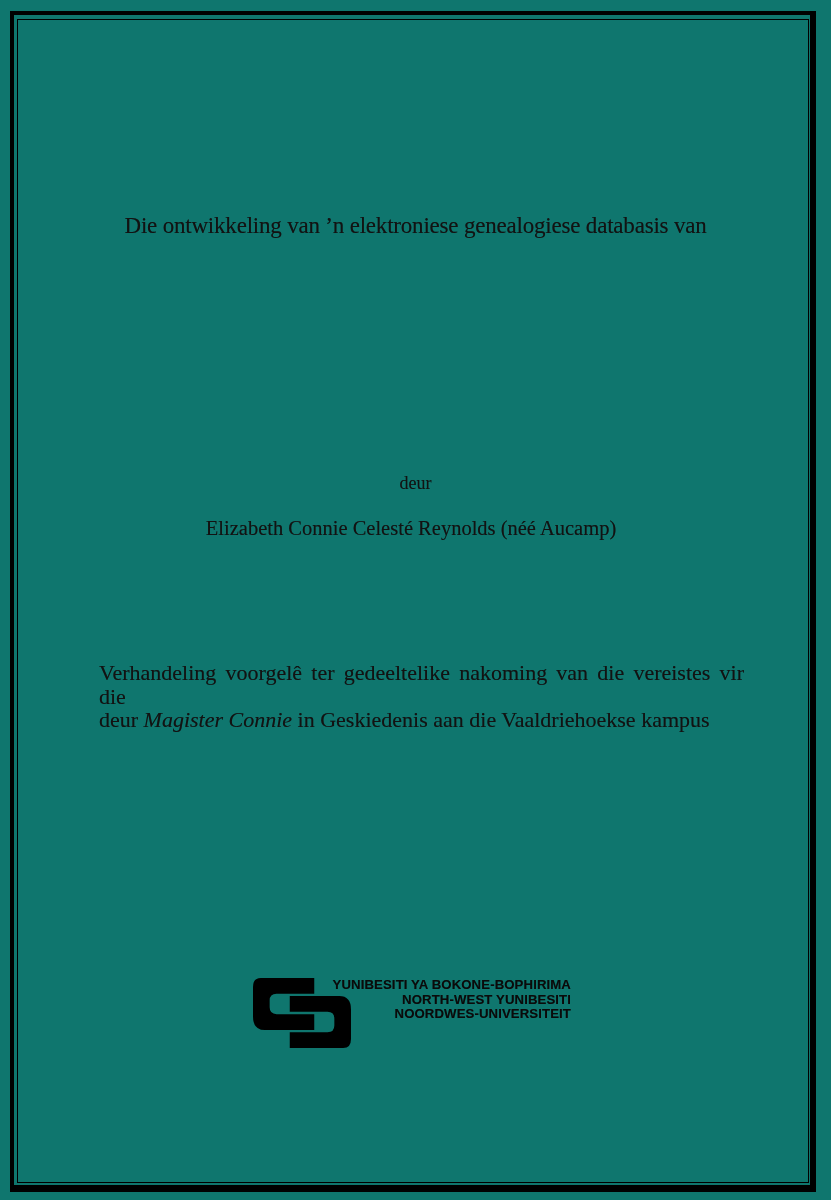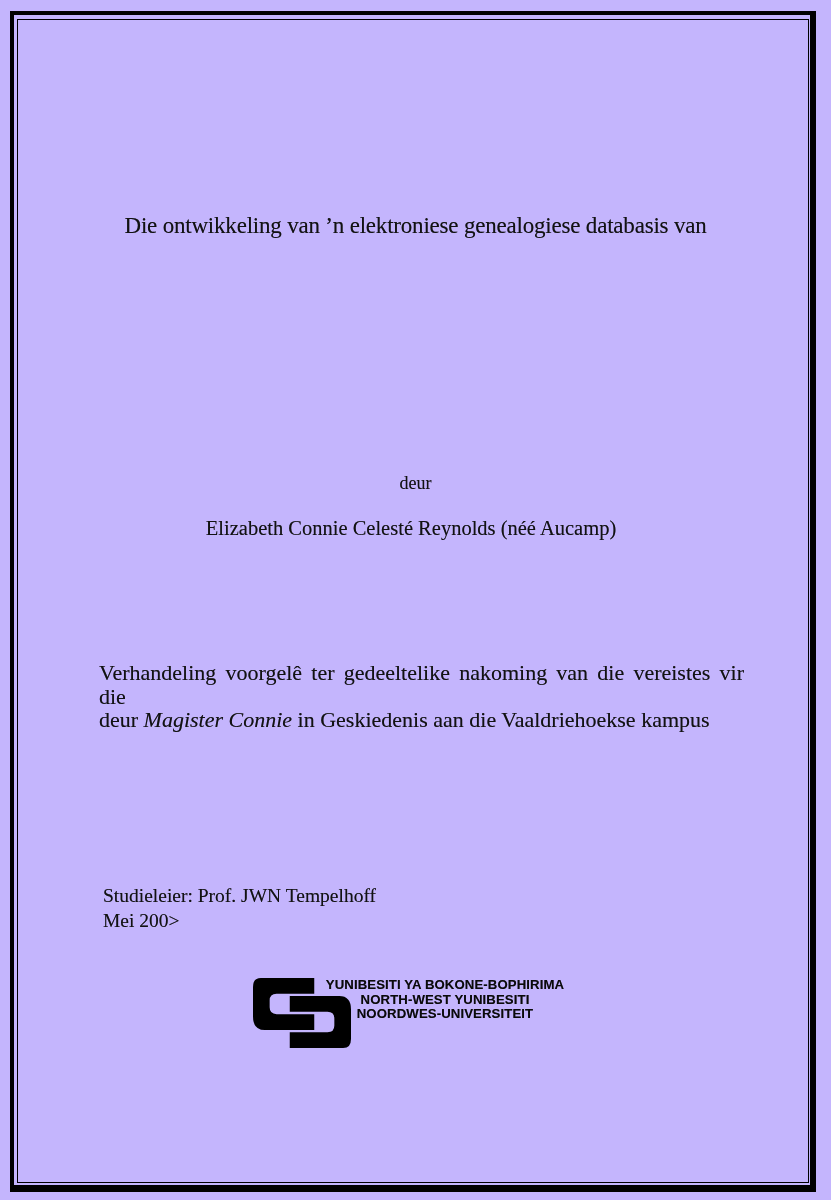--- a/index.html
+++ b/index.html
@@ -1,20 +1,20 @@
 <!DOCTYPE html>
 <html><head>
 <meta charset="utf-8">
 <style>
   html, body { margin: 0; padding: 0; background: #e8e8e8; }
   .page {
     position: relative;
     width: 831px;
     height: 1200px;
-    background: #c4b5fd;
+    background: #0f766e;
     font-family: "Liberation Serif", "DejaVu Serif", serif;
     color: #121212;
     overflow: hidden;
     text-shadow: 0 0 0.5px rgba(20,20,20,0.45);
   }
   .frame-outer {
     position: absolute;
     left: 10px; top: 11px; right: 15px; bottom: 8px;
     border-style: solid;
     border-color: #000;
@@ -69,21 +69,21 @@
     width: 320px; height: 72px;
   }
   .logo-mark {
     position: absolute;
     left: 0; top: 1px;
     width: 98px; height: 70px;
   }
   .logo-text {
     position: absolute;
     left: 66px; top: 1px; width: 252px;
-    text-align: center;
+    text-align: right;
     font-family: "Liberation Sans", "DejaVu Sans", sans-serif;
     font-weight: bold;
     font-size: 13.2px;
     line-height: 14.6px;
     letter-spacing: 0.1px;
     color: #0a0a0a;
     white-space: nowrap;
   }
 </style>
 </head>
@@ -100,24 +100,20 @@
 
   <div class="byline-prefix">deur</div>
 
   <div class="author-line">Elizabeth Connie Celesté Reynolds (néé Aucamp)</div>
 
   <div class="statement">
     <div class="justified">Verhandeling voorgelê ter gedeeltelike nakoming van die vereistes vir die</div>
     <div><span>deur </span><span class="italic">Magister Connie</span><span> in Geskiedenis aan die Vaaldriehoekse kampus</span></div>
   </div>
 
-  <div class="footer-block">
-    <div>Studieleier: Prof. JWN Tempelhoff</div>
-    <div>Mei 200&gt;</div>
-  </div>
 
   <div class="logo">
     <svg class="logo-mark" viewBox="0 0 200 124" preserveAspectRatio="none" xmlns="http://www.w3.org/2000/svg">
       <path fill="#000" d="M 16 0 H 125 V 28 H 48 Q 34 28 34 40 V 52 Q 34 64 48 64 H 125 V 92 H 24 Q 0 92 0 68 V 16 Q 0 0 16 0 Z"></path>
       <path fill="#000" transform="rotate(180 100 62)" d="M 16 0 H 125 V 28 H 48 Q 34 28 34 40 V 52 Q 34 64 48 64 H 125 V 92 H 24 Q 0 92 0 68 V 16 Q 0 0 16 0 Z"></path>
     </svg>
     <div class="logo-text">
       <div>YUNIBESITI YA BOKONE-BOPHIRIMA</div>
       <div>NORTH-WEST YUNIBESITI</div>
       <div>NOORDWES-UNIVERSITEIT</div>

